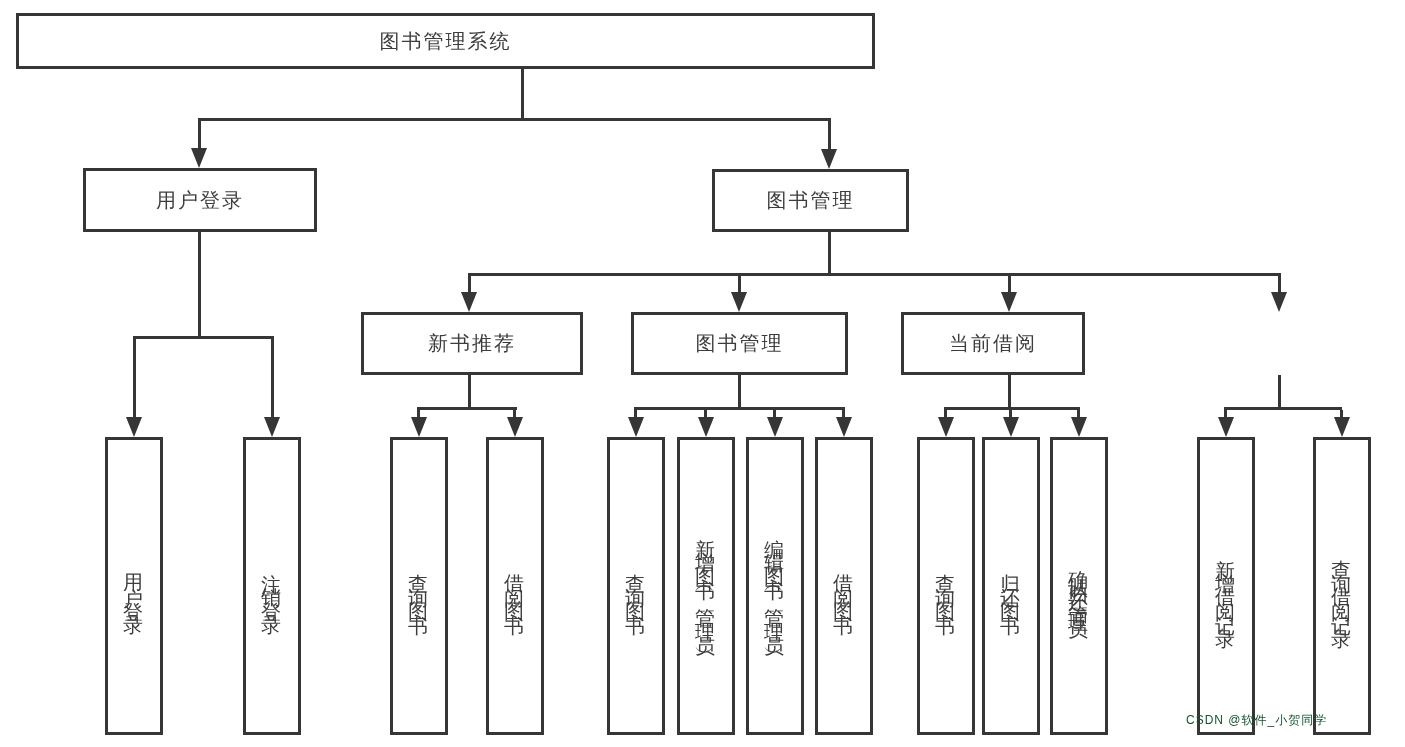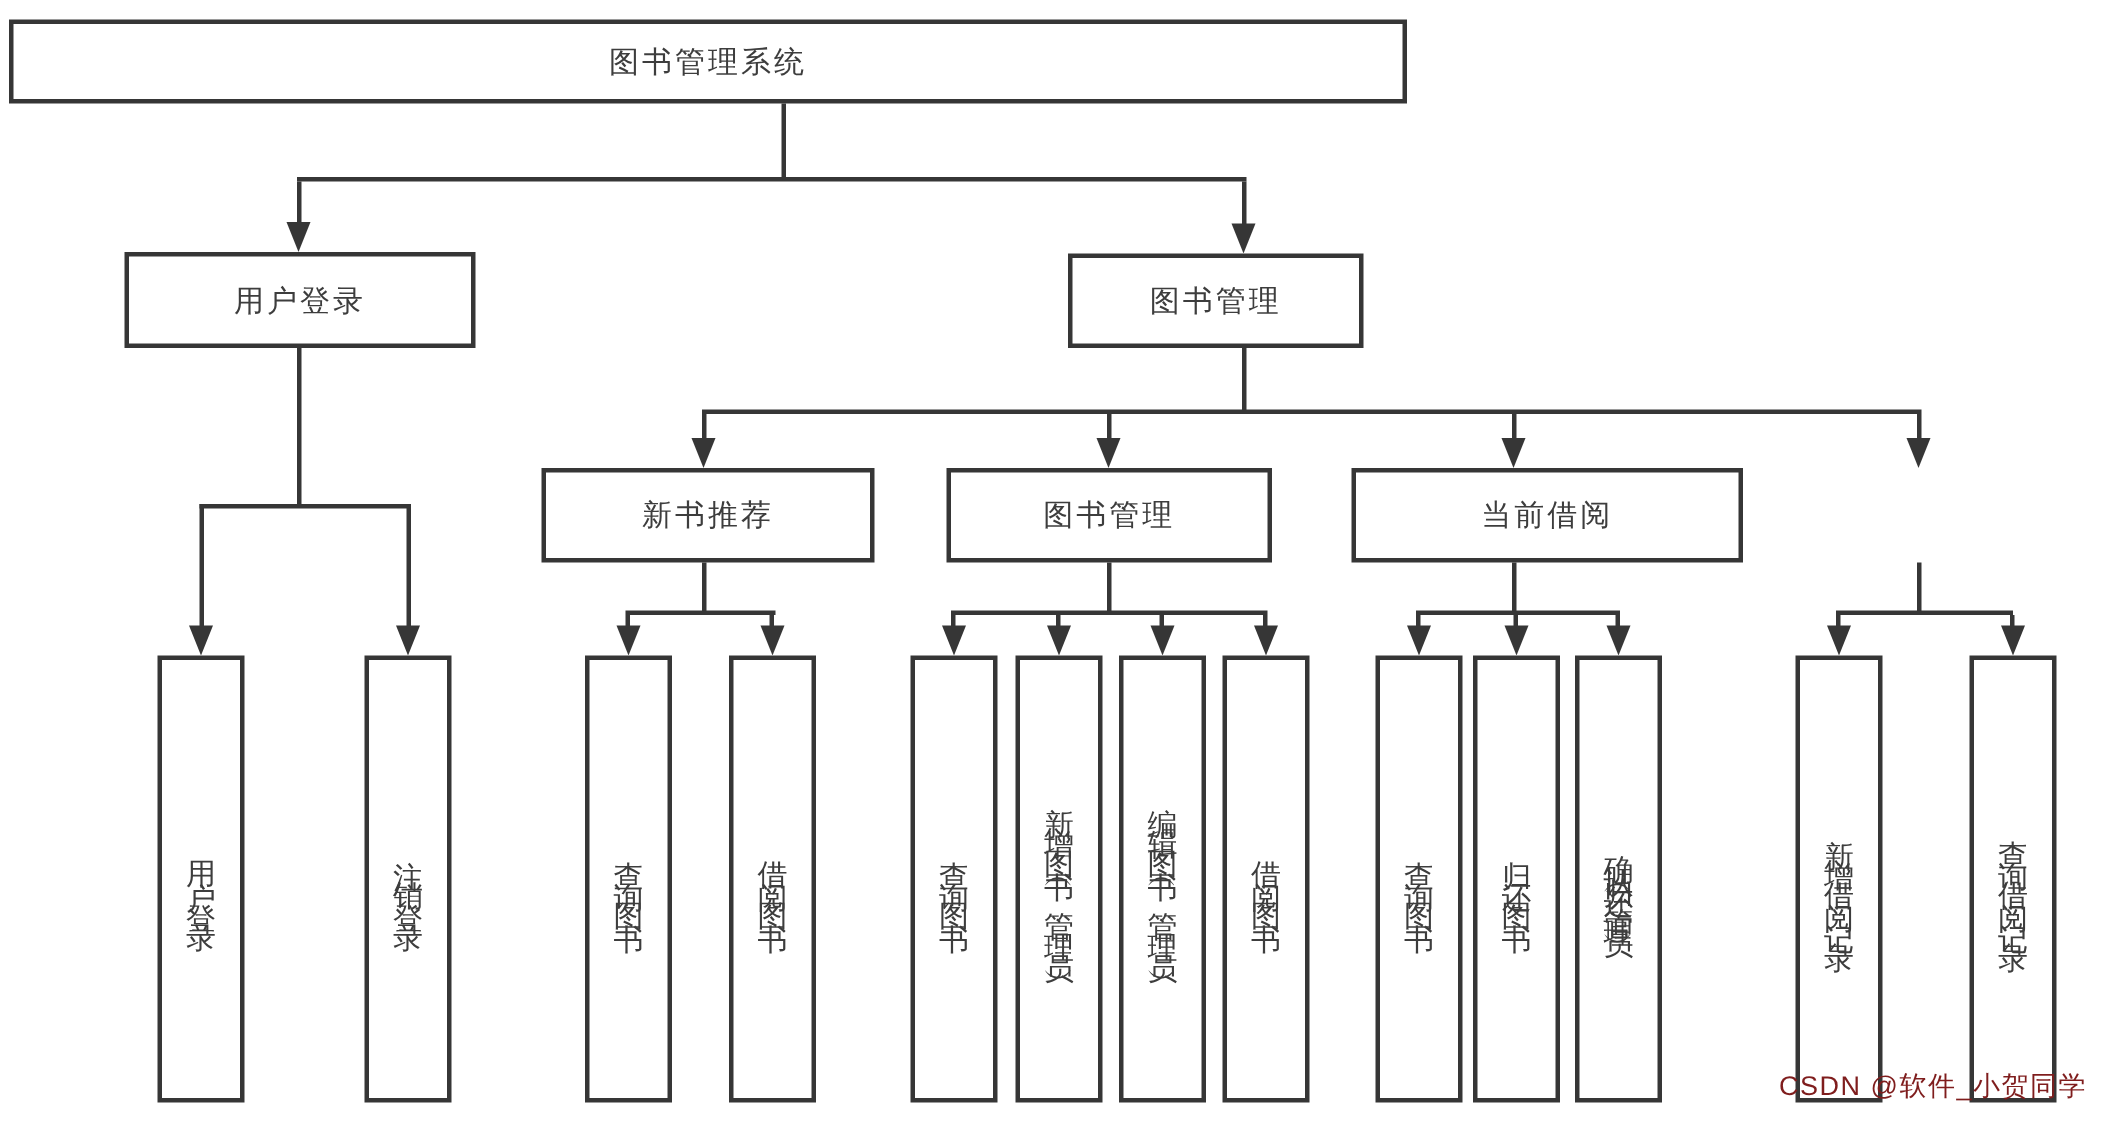--- a/index.html
+++ b/index.html
@@ -17,30 +17,30 @@
     writing-mode:vertical-rl;text-orientation:mixed;
     letter-spacing:14px;white-space:normal;
   }
   .vbox.tight{letter-spacing:7px;}
   
   .vl{position:absolute;width:3px;background:#363636;}
   .hl{position:absolute;height:3px;background:#363636;}
   .ar{position:absolute;width:0;height:0;border-left:8px solid transparent;
       border-right:8px solid transparent;border-top:20px solid #363636;}
   .watermark{
-    position:absolute;left:1186px;top:712px;font-size:18px;letter-spacing:1px;
-    color:#7f1d1d;white-space:nowrap;
+    position:absolute;left:1186px;top:712px;font-size:12px;letter-spacing:1px;
+    color:#14532d;white-space:nowrap;
   }
 </style>
 </head>
 <body>
 
 <div class="canvas">
 
-  <div class="box" style="left:6px;top:13px;width:932px;height:56px">图书管理系统</div>
+  <div class="box" style="left:16px;top:13px;width:859px;height:56px">图书管理系统</div>
 
   <i class="vl" style="left:521px;top:69px;height:49px"></i>
   <i class="hl" style="left:198px;top:118px;width:633px"></i>
   <i class="vl" style="left:198px;top:121px;height:30px"></i>
   <i class="ar" style="left:191px;top:148px"></i>
   <i class="vl" style="left:828px;top:121px;height:30px"></i>
   <i class="ar" style="left:821px;top:149px"></i>
 
   <div class="box" style="left:83px;top:168px;width:234px;height:64px">用户登录</div>
   <div class="box" style="left:712px;top:169px;width:197px;height:63px">图书管理</div>
@@ -58,21 +58,21 @@
   <i class="ar" style="left:461px;top:292px"></i>
   <i class="vl" style="left:738px;top:276px;height:18px"></i>
   <i class="ar" style="left:731px;top:292px"></i>
   <i class="vl" style="left:1008px;top:276px;height:18px"></i>
   <i class="ar" style="left:1001px;top:292px"></i>
   <i class="vl" style="left:1278px;top:276px;height:18px"></i>
   <i class="ar" style="left:1271px;top:292px"></i>
 
   <div class="box" style="left:361px;top:312px;width:222px;height:63px">新书推荐</div>
   <div class="box" style="left:631px;top:312px;width:217px;height:63px">图书管理</div>
-  <div class="box" style="left:901px;top:312px;width:261px;height:63px">当前借阅</div>
+  <div class="box" style="left:901px;top:312px;width:184px;height:63px">当前借阅</div>
 
   <i class="vl" style="left:468px;top:375px;height:35px"></i>
   <i class="hl" style="left:417px;top:407px;width:100px"></i>
   <i class="vl" style="left:417px;top:410px;height:9px"></i>
   <i class="ar" style="left:411px;top:417px"></i>
   <i class="vl" style="left:513px;top:410px;height:9px"></i>
   <i class="ar" style="left:507px;top:417px"></i>
 
   <i class="vl" style="left:738px;top:375px;height:35px"></i>
   <i class="hl" style="left:634px;top:407px;width:211px"></i>

